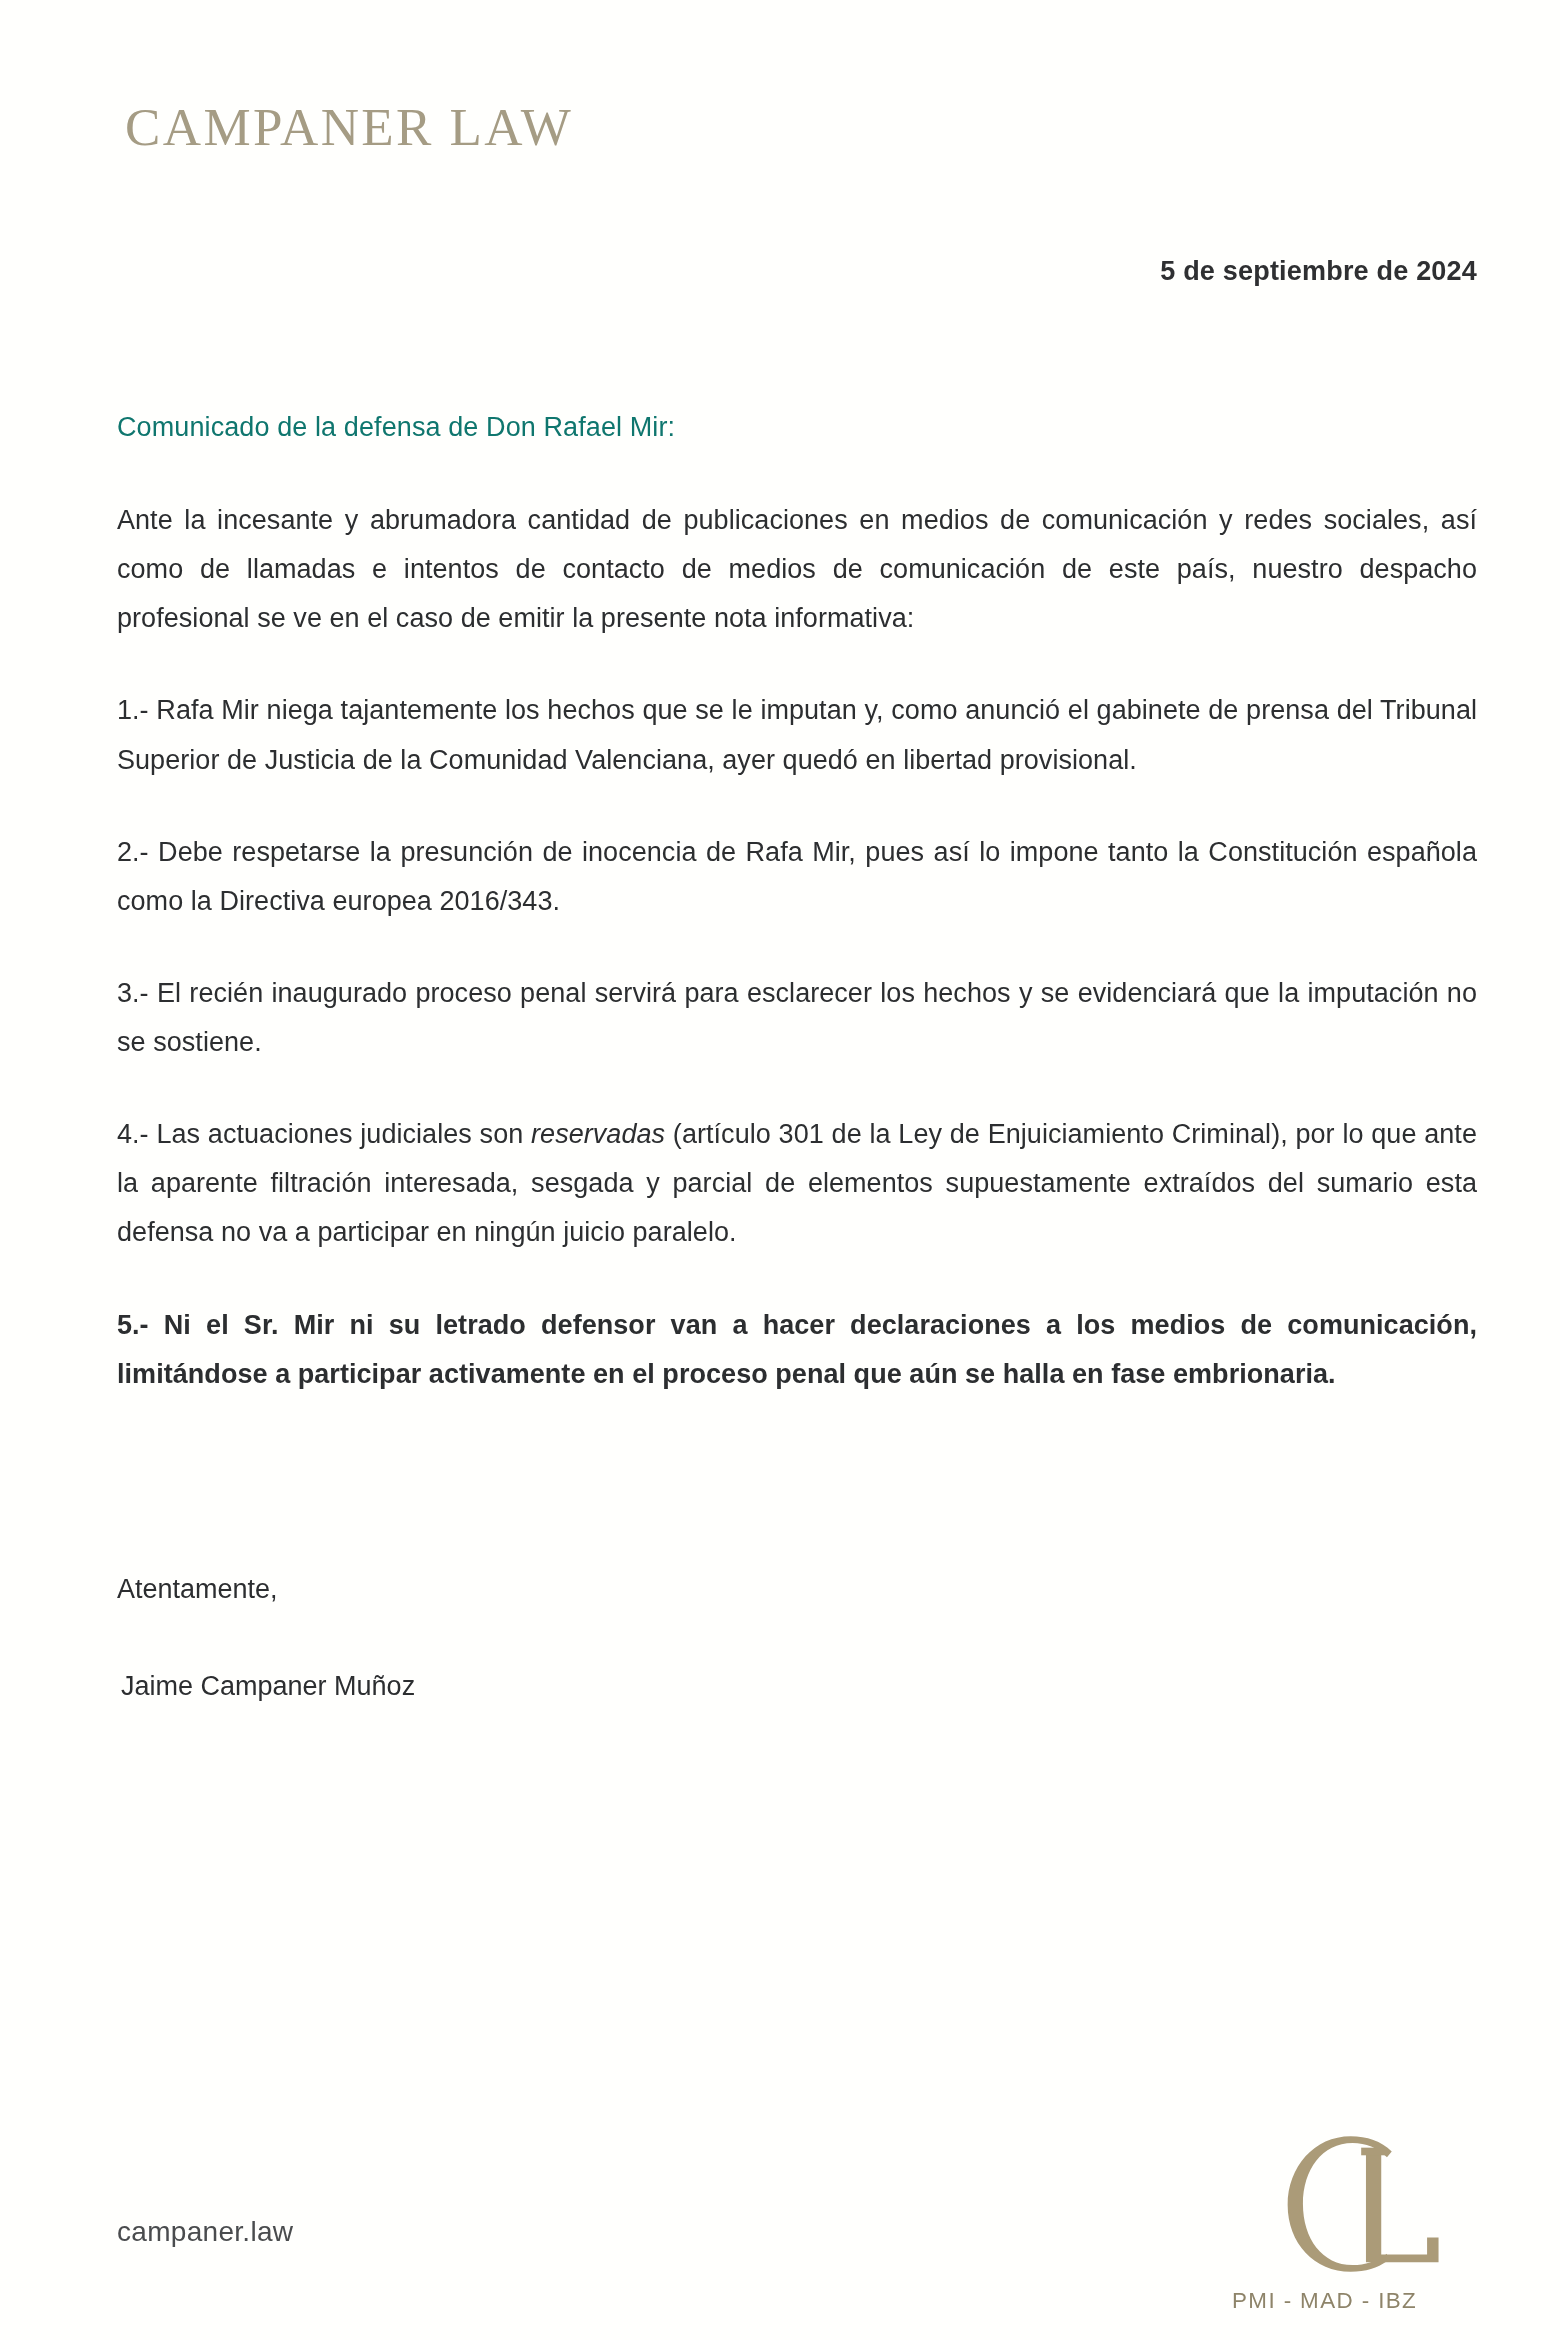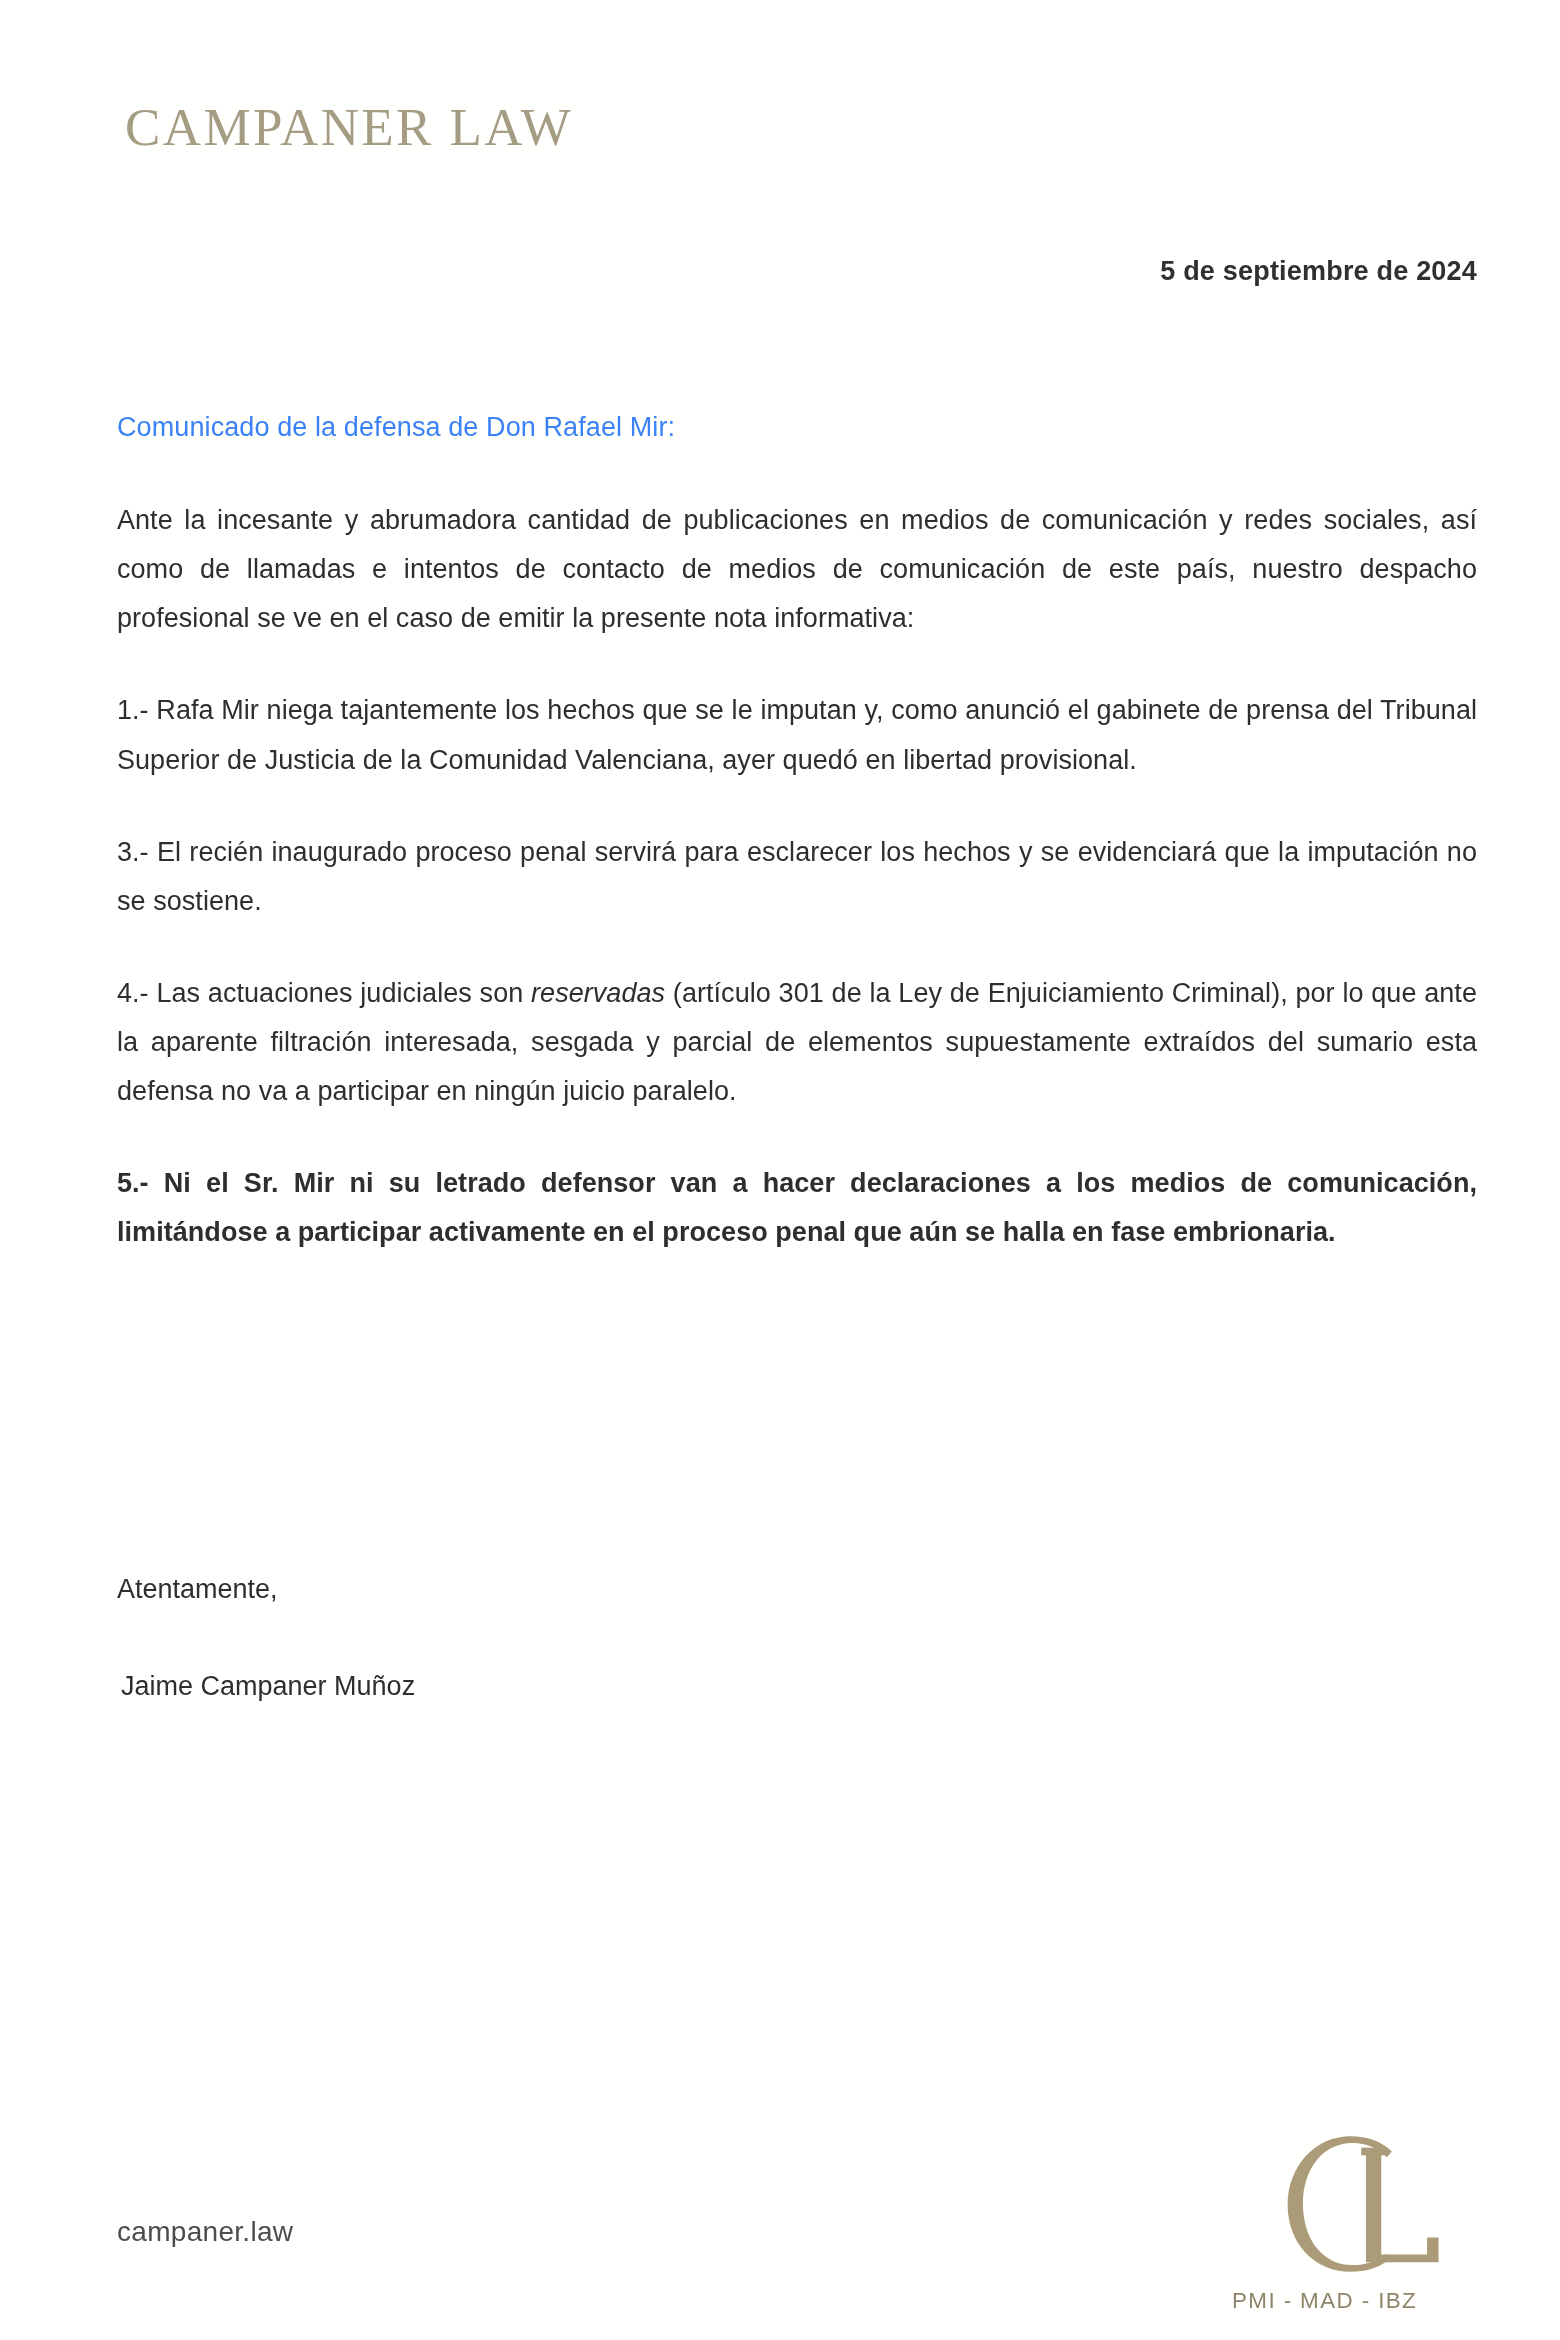--- a/index.html
+++ b/index.html
@@ -54,21 +54,21 @@
   
   .body-block {
     position: absolute;
     left: 117px;
     top: 414px;
     width: 1360px;
   }
 
   .salutation {
     font-size: 27px;
-    color: #3b82f6;
+    color: #0f766e;
     line-height: 1.0;
     margin: 0 0 55px 0;
     letter-spacing: 0.1px;
   }
 
   p.para {
     font-size: 27px;
     color: #2c2e30;
     line-height: 1.82;
     margin: 0 0 43px 0;
@@ -149,20 +149,21 @@
   <div class="date-line">5 de septiembre de 2024</div>
 
   <div class="body-block">
 
     <p class="salutation">Comunicado de la defensa de Don Rafael Mir:</p>
 
     <p class="para">Ante la incesante y abrumadora cantidad de publicaciones en medios de comunicación y redes sociales, así como de llamadas e intentos de contacto de medios de comunicación de este país, nuestro despacho profesional se ve en el caso de emitir la presente nota informativa:</p>
 
     <p class="para">1.- Rafa Mir niega tajantemente los hechos que se le imputan y, como anunció el gabinete de prensa del Tribunal Superior de Justicia de la Comunidad Valenciana, ayer quedó en libertad provisional.</p>
 
+    <p class="para">2.- Debe respetarse la presunción de inocencia de Rafa Mir, pues así lo impone tanto la Constitución española como la Directiva europea 2016/343.</p>
 
     <p class="para">3.- El recién inaugurado proceso penal servirá para esclarecer los hechos y se evidenciará que la imputación no se sostiene.</p>
 
     <p class="para"><span>4.- Las actuaciones judiciales son </span><em>reservadas</em><span> (artículo 301 de la Ley de Enjuiciamiento Criminal), por lo que ante la aparente filtración interesada, sesgada y parcial de elementos supuestamente extraídos del sumario esta defensa no va a participar en ningún juicio paralelo.</span></p>
 
     <p class="para">5.- Ni el Sr. Mir ni su letrado defensor van a hacer declaraciones a los medios de comunicación, limitándose a participar activamente en el proceso penal que aún se halla en fase embrionaria.</p>
   </div>
 
   <div class="closing-block">
     <p class="closing">Atentamente,</p>

